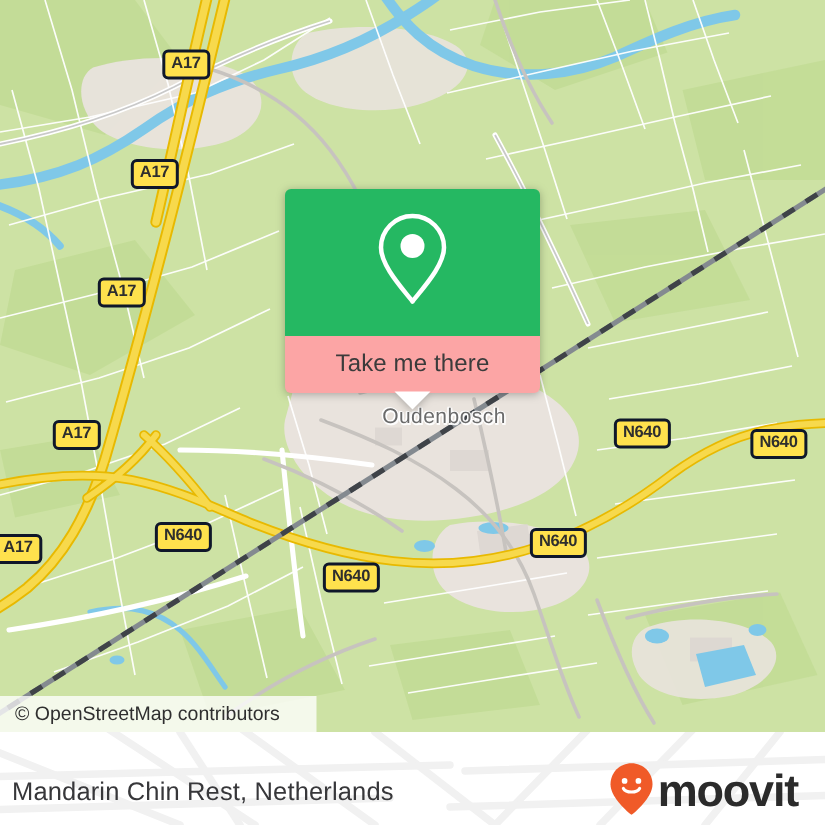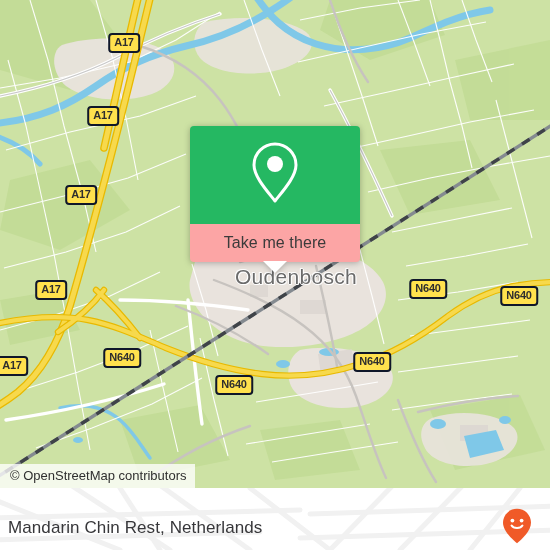--- a/index.html
+++ b/index.html
@@ -57,21 +57,21 @@
     white-space: nowrap;
     transform: translate(-50%, -50%);
     text-align: center;
   }
 
   .place-label {
     position: absolute;
     transform: translate(-50%, -50%);
     color: #6b6b6b;
     font-family: "Liberation Sans", sans-serif;
-    font-size: 21px;
+    font-size: 14px;
     font-weight: normal;
     letter-spacing: 0.3px;
     white-space: nowrap;
     text-shadow:
        1px 0 0 rgba(255,255,255,.85), -1px 0 0 rgba(255,255,255,.85),
        0 1px 0 rgba(255,255,255,.85), 0 -1px 0 rgba(255,255,255,.85),
        1px 1px 0 rgba(255,255,255,.85), -1px -1px 0 rgba(255,255,255,.85);
   }
 
   
@@ -115,21 +115,21 @@
     border-left: 12px solid transparent;
     border-right: 12px solid transparent;
     border-top: 12px solid #ffffff;
   }
 
   
   .attribution {
     position: absolute;
     left: 0;
     bottom: 0;
-    padding: 4px 8px 4px 10px;
+    padding: 4px 24px 4px 10px;
     background: rgba(255,255,255,0.78);
     color: #2f2f2f;
     font-family: "Liberation Sans", sans-serif;
     font-size: 13px;
     line-height: 16px;
     white-space: nowrap;
   }
 
   
   .bottombar {
@@ -401,17 +401,18 @@
       <div class="brand">
         <span>
           <svg width="30" height="36" viewBox="0 0 30 36">
             <path d="M15 0.8 C7.2 0.8 1 7 1 14.8 C1 22.6 10 31.4 15 35.2
                      C20 31.4 29 22.6 29 14.8 C29 7 22.8 0.8 15 0.8 Z" fill="#f05a28"></path>
             <circle cx="10.4" cy="12.6" r="1.9" fill="#ffffff"></circle>
             <circle cx="19.6" cy="12.6" r="1.9" fill="#ffffff"></circle>
             <path d="M9.6 17.6 C11.4 20.8 18.6 20.8 20.4 17.6" stroke="#ffffff" stroke-width="2.1" fill="none" stroke-linecap="round"></path>
           </svg>
         </span>
+        <span class="brand-word">moovit</span>
       </div>
     </div>
   </div>
 
 </div>
 
 </body></html>

